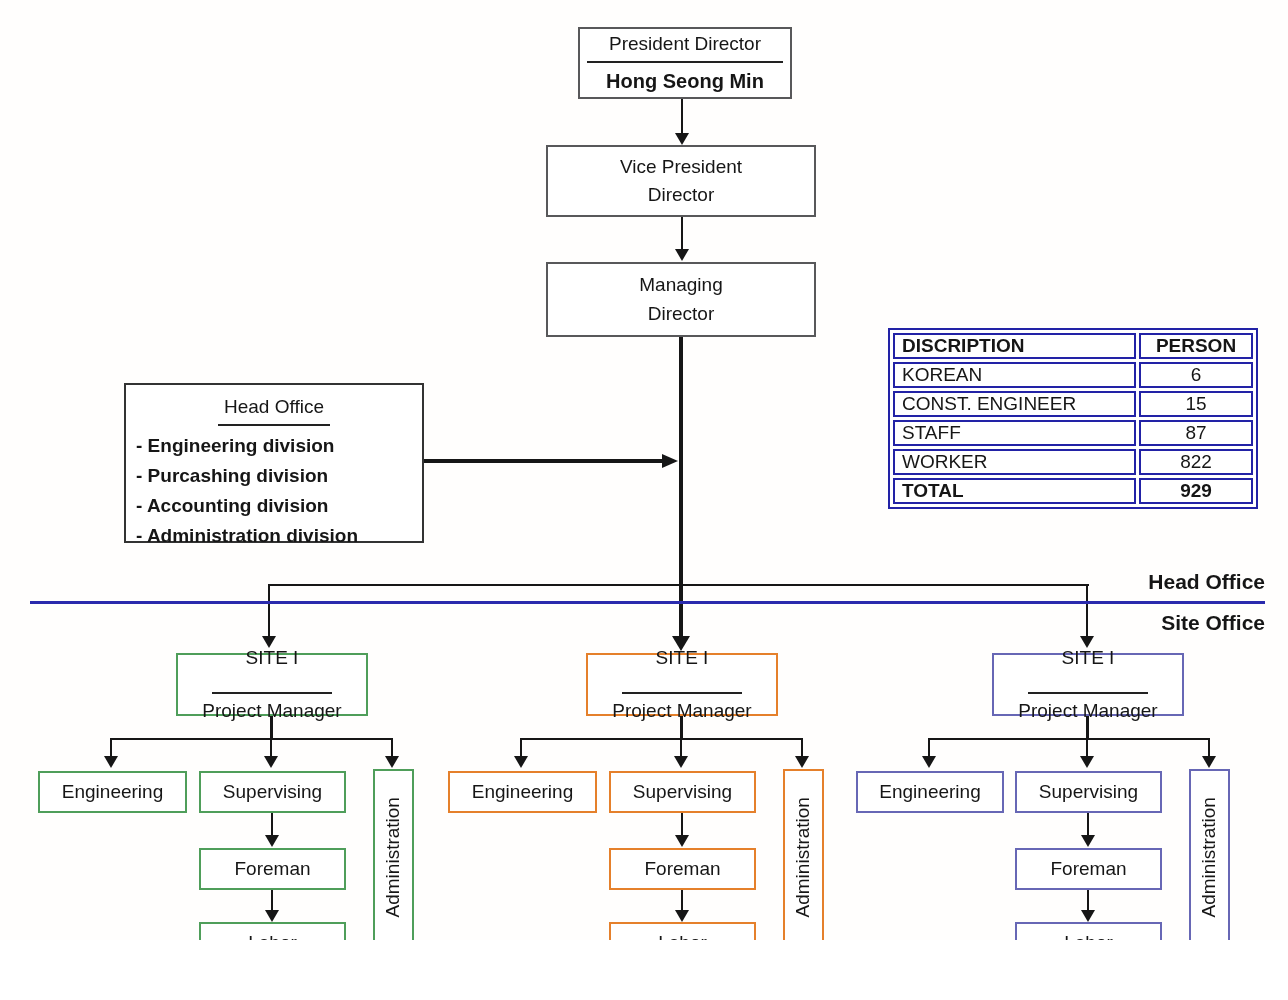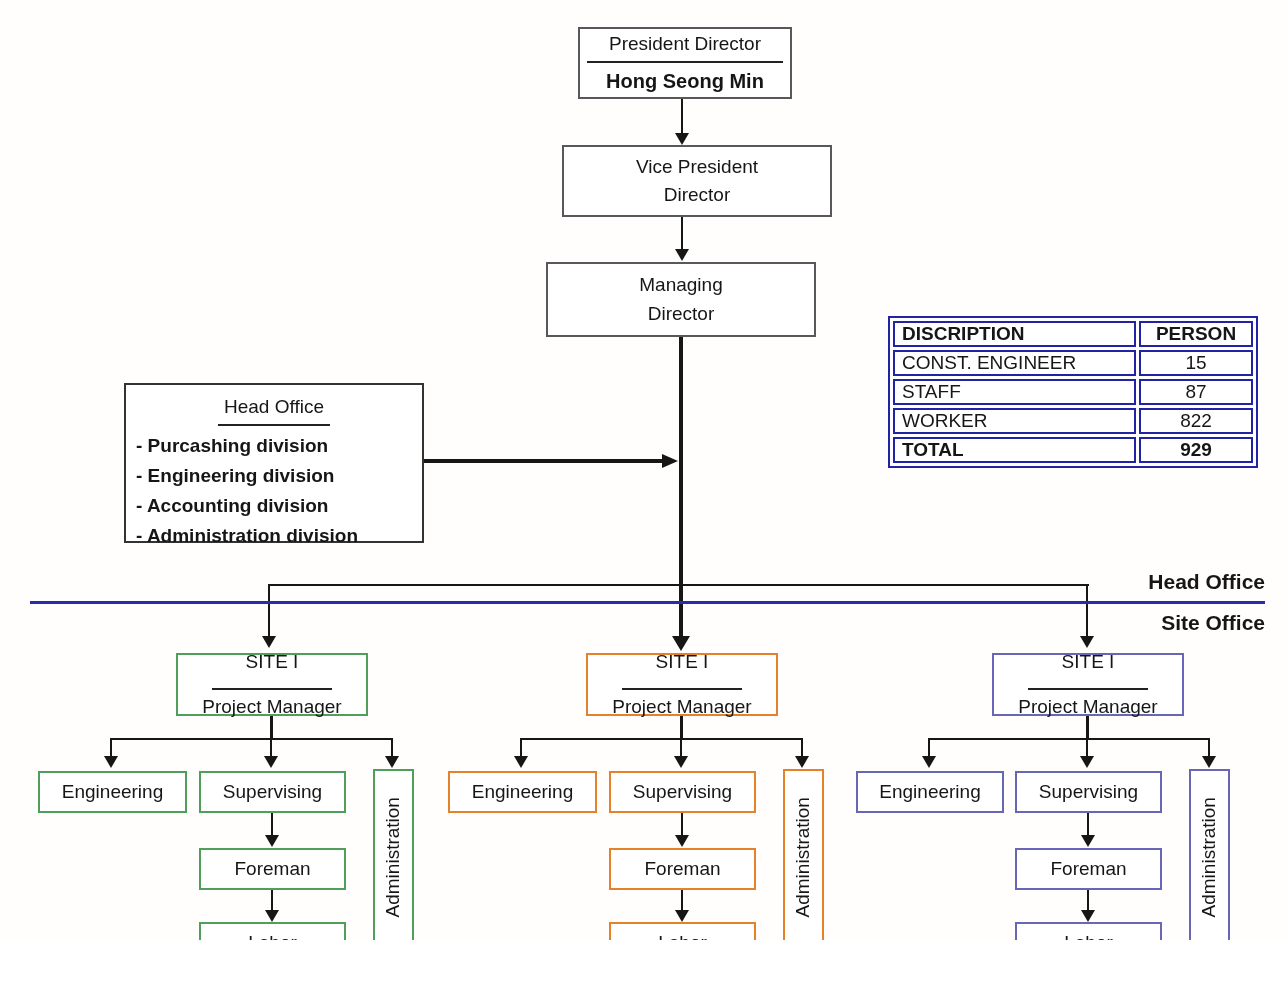--- a/index.html
+++ b/index.html
@@ -17,21 +17,21 @@
     font-family:"Liberation Sans", sans-serif;color:var(--ink);overflow:hidden;
   }
   .box{
     position:absolute;background:#fff;border:2px solid var(--boxborder);
     display:flex;flex-direction:column;align-items:center;justify-content:center;
     font-size:19px;text-align:center;box-sizing:border-box;line-height:1.5;
   }
   .plainline{border-color:#333;}
   .u{border-bottom:2px solid #222;padding:0 6px 2px;margin-bottom:3px;display:inline-block;}
   .u-wide{width:88%;}
-  .u-site{padding:0 34px 12px;}
+  .u-site{padding:0 34px 20px;}
   .bold{font-weight:bold;}
   .vline{position:absolute;background:#161616;width:2px;}
   .vline.thick{width:4px;}
   .vline.stem{width:3px;}
   .hline{position:absolute;background:#161616;height:2px;}
   .hline.thick{height:4px;}
   .ah-down{position:absolute;width:0;height:0;border-left:7px solid transparent;border-right:7px solid transparent;border-top:12px solid #161616;}
   .ah-down.big{border-left:9px solid transparent;border-right:9px solid transparent;border-top:15px solid #161616;}
   .ah-right{position:absolute;width:0;height:0;border-top:7px solid transparent;border-bottom:7px solid transparent;border-left:16px solid #161616;}
   .ho-box{align-items:stretch;justify-content:flex-start;padding:8px 4px 4px;}
@@ -64,54 +64,58 @@
 <div class="stage">
 
   <div class="box" style="left:578px;top:27px;width:214px;height:72px;">
     <span class="u u-wide">President Director</span>
     <span class="bold" style="font-size:20px;">Hong Seong Min</span>
   </div>
 
   <div class="vline" style="left:681px;top:99px;height:36px;"></div>
   <div class="ah-down" style="left:675px;top:133px;"></div>
 
-  <div class="box" style="left:546px;top:145px;width:270px;height:72px;margin-left:16px;">
+  <div class="box" style="left:546px;top:145px;width:270px;height:72px;">
     <span>Vice President</span>
     <span>Director</span>
   </div>
 
   <div class="vline" style="left:681px;top:217px;height:34px;"></div>
   <div class="ah-down" style="left:675px;top:249px;"></div>
 
   <div class="box" style="left:546px;top:262px;width:270px;height:75px;">
     <span>Managing</span>
     <span>Director</span>
   </div>
 
   <div class="vline thick" style="left:679px;top:337px;height:301px;"></div>
   <div class="ah-down big" style="left:672px;top:636px;"></div>
 
   <div class="box plainline ho-box" style="left:124px;top:383px;width:300px;height:160px;">
     <div class="ho-title"><span class="u">Head Office</span></div>
+    <div class="ho-item">- Engineering division</div>
     <div class="ho-item">- Purcashing division</div>
-    <div class="ho-item">- Engineering division</div>
     <div class="ho-item">- Accounting division</div>
     <div class="ho-item">- Administration division</div>
   </div>
   <div class="hline thick" style="left:424px;top:459px;width:240px;"></div>
   <div class="ah-right" style="left:662px;top:454px;"></div>
 
-  <table class="staff-table" style="left:888px;top:316px;">
+  <table class="staff-table" style="left:888px;top:328px;">
     <thead>
       <tr>
         <th class="c1">DISCRIPTION</th>
         <th class="c2">PERSON</th>
       </tr>
     </thead>
     <tbody>
+      <tr>
+        <td class="c1">KOREAN</td>
+        <td class="c2">6</td>
+      </tr>
       <tr>
         <td class="c1">CONST. ENGINEER</td>
         <td class="c2">15</td>
       </tr>
       <tr>
         <td class="c1">STAFF</td>
         <td class="c2">87</td>
       </tr>
       <tr>
         <td class="c1">WORKER</td>

